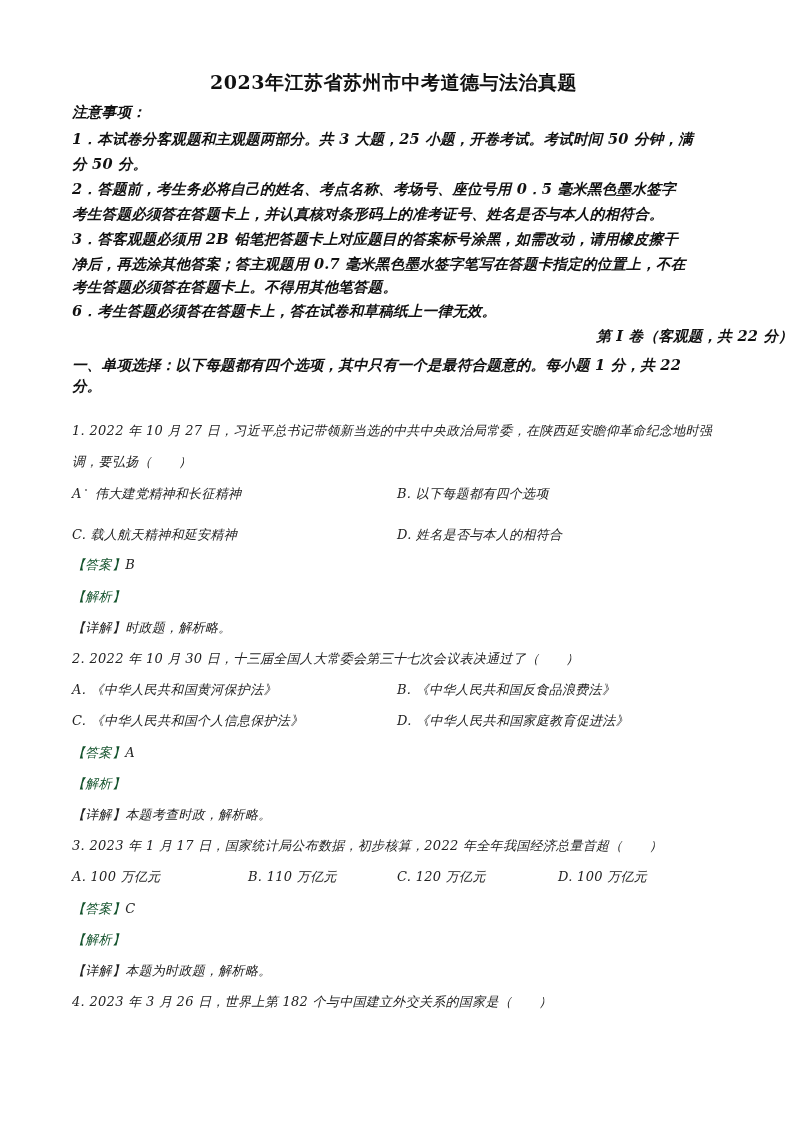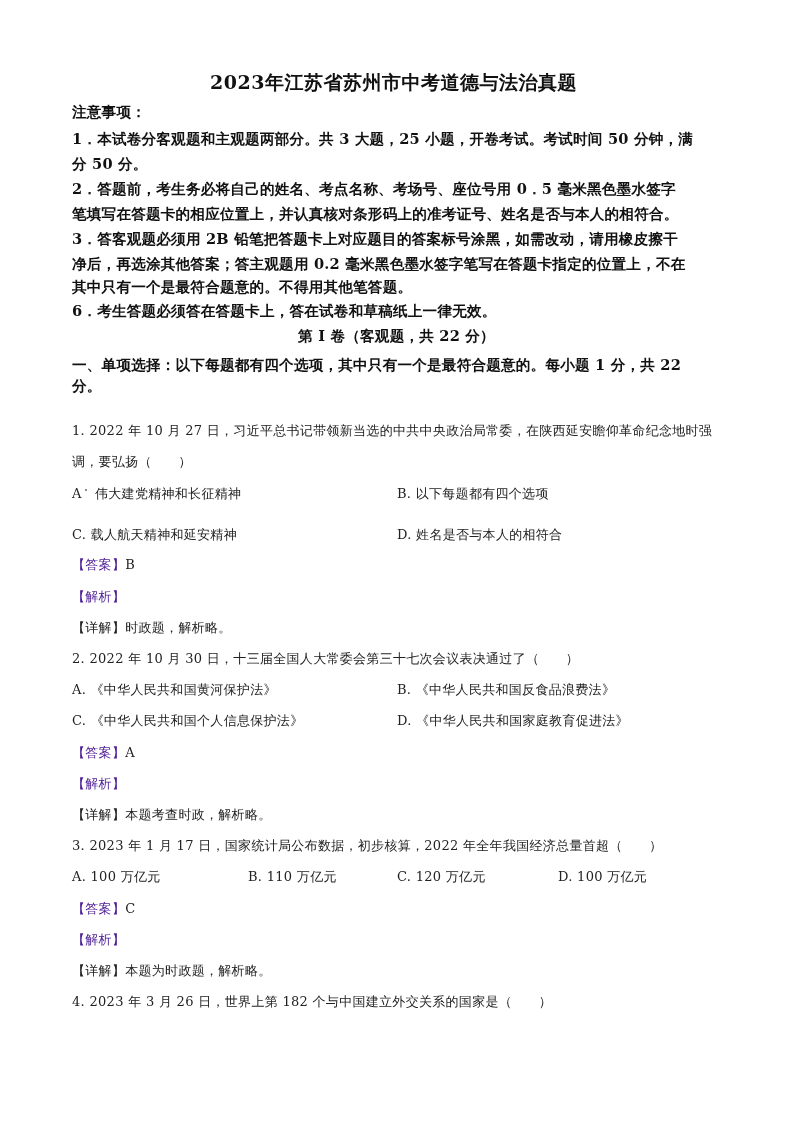--- a/index.html
+++ b/index.html
@@ -1,41 +1,41 @@
 <!DOCTYPE html>
 <html><head>
 <meta charset="utf-8">
 <style>
   html, body { margin: 0; padding: 0; background: #ffffff; }
   body { width: 793px; height: 1122px; position: relative; overflow: hidden;
          font-family: "DejaVu Serif", "Liberation Serif", serif; color: #111; }
-  .line { position: absolute; left: 72px; white-space: nowrap; }
+  .line { position: absolute; left: 72px; white-space: nowrap; font-style: italic; }
   .title { position: absolute; top: 70px; left: 0; width: 787px; text-align: center;
            font-size: 19px; font-weight: bold; letter-spacing: 0.5px; }
   .b { font-weight: bold; font-size: 14.6px; letter-spacing: 0.2px; }
   .n { font-size: 13px; letter-spacing: 0.3px; color: #222; margin-top: 16px; }
-  .tag { color: #4c1d95; }
-  .center { left: 0; width: 793px; text-align: center; }
+  .tag { color: #14532d; }
+  .center { left: 0; width: 793px; text-align: right; }
   .dot { position: absolute; left: 85px; top: 489px; width: 2px; height: 2px; background: #666; border-radius: 1px; }
 </style>
 </head>
 <body>
 
 <div>
 
   <div class="title">2023年江苏省苏州市中考道德与法治真题</div>
 
   <div class="line b" style="top:103px">注意事项：</div>
   <div class="line b" style="top:130px">1．本试卷分客观题和主观题两部分。共 3 大题，25 小题，开卷考试。考试时间 50 分钟，满</div>
   <div class="line b" style="top:155px">分 50 分。</div>
   <div class="line b" style="top:180px">2．答题前，考生务必将自己的姓名、考点名称、考场号、座位号用 0．5 毫米黑色墨水签字</div>
-  <div class="line b" style="top:205px">笔填写在答题卡的相应位置上，并认真核对条形码上的准考证号、姓名是否与本人的相符合。</div>
+  <div class="line b" style="top:205px">考生答题必须答在答题卡上，并认真核对条形码上的准考证号、姓名是否与本人的相符合。</div>
   <div class="line b" style="top:230px">3．答客观题必须用 2B 铅笔把答题卡上对应题目的答案标号涂黑，如需改动，请用橡皮擦干</div>
-  <div class="line b" style="top:255px">净后，再选涂其他答案；答主观题用 0.2 毫米黑色墨水签字笔写在答题卡指定的位置上，不在</div>
-  <div class="line b" style="top:278px">其中只有一个是最符合题意的。不得用其他笔答题。</div>
+  <div class="line b" style="top:255px">净后，再选涂其他答案；答主观题用 0.7 毫米黑色墨水签字笔写在答题卡指定的位置上，不在</div>
+  <div class="line b" style="top:278px">考生答题必须答在答题卡上。不得用其他笔答题。</div>
   <div class="line b" style="top:302px">6．考生答题必须答在答题卡上，答在试卷和草稿纸上一律无效。</div>
 
   <div class="line b center" style="top:327px">第 I 卷（客观题，共 22 分）</div>
   <div class="line b" style="top:356px">一、单项选择：以下每题都有四个选项，其中只有一个是最符合题意的。每小题 1 分，共 22</div>
   <div class="line b" style="top:377px">分。</div>
 
   <div>
     <div class="line n" style="top:406px">1. 2022 年 10 月 27 日，习近平总书记带领新当选的中共中央政治局常委，在陕西延安瞻仰革命纪念地时强</div>
     <div class="line n" style="top:437px">调，要弘扬（　　）</div>
     <div class="line n" style="top:469px">A　伟大建党精神和长征精神</div>

